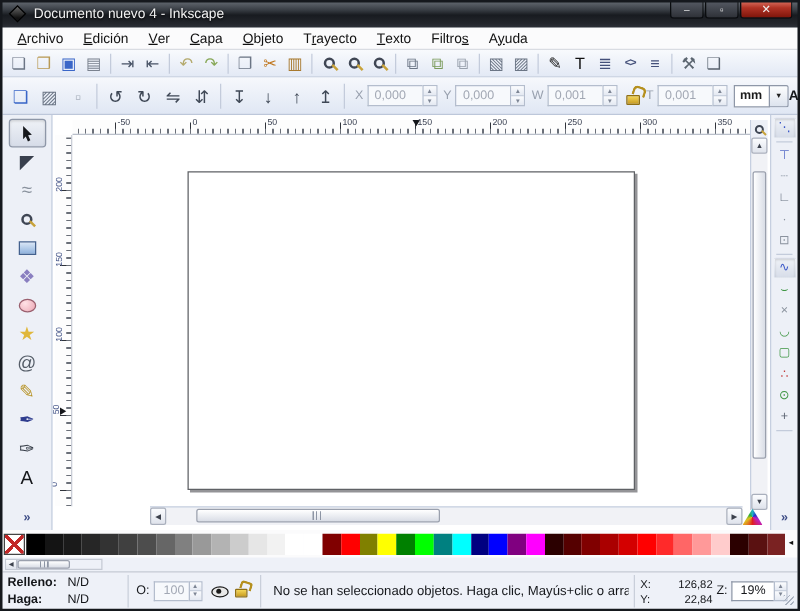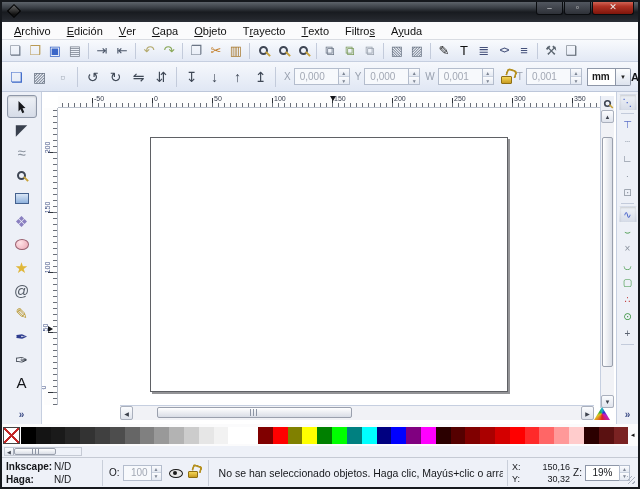--- a/index.html
+++ b/index.html
@@ -170,20 +170,21 @@
   .grip{position:absolute;right:3px;bottom:3px;width:8px;height:8px;
     background:repeating-linear-gradient(135deg,#aab2c0 0 1px,transparent 1px 3px);}
 </style>
 </head>
 <body>
 
 <div class="window">
 
   <div class="titlebar">
     <span class="appicon"></span>
+    <span class="title">Documento nuevo 4 - Inkscape</span>
     <div class="winbtns">
       <div class="wbtn min">–</div>
       <div class="wbtn max">▫</div>
       <div class="wbtn close">✕</div>
     </div>
   </div>
 
   <div class="menubar" id="menubar">
       <div class="menu-item"><u>A</u>rchivo</div>
       <div class="menu-item"><u>E</u>dición</div>
@@ -553,21 +554,21 @@
   <div class="palscroll">
     <span class="pa">◀</span>
     <span class="palthumb">
         <span class="gripln" style="width:7px;height:5px;"></span>
       </span>
   </div>
 
   <div class="statusbar">
     <div class="fs-block">
       <div class="fs-row">
-          <span class="lbl">Inkscape:</span>
+          <span class="lbl">Relleno:</span>
           <span>N/D</span>
         </div>
       <div class="fs-row">
           <span class="lbl">Haga:</span>
           <span>N/D</span>
         </div>
     </div>
     <span class="ssep"></span>
     <div class="opac">
       <span class="olbl">O:</span>
@@ -578,25 +579,25 @@
         </span>
     </div>
     <span class="eye"></span>
     <span class="slock"></span>
     <span class="ssep"></span>
     <div class="statusmsg">No se han seleccionado objetos. Haga clic, Mayús+clic o arrastr</div>
     <span class="ssep"></span>
     <div class="coords">
       <div class="crow">
           <span>X:</span>
-          <span>150,16</span>
+          <span>126,82</span>
         </div>
       <div class="crow">
           <span>Y:</span>
-          <span>30,32</span>
+          <span>22,84</span>
         </div>
     </div>
     <div class="zoomctl">
       <span class="zlbl">Z:</span>
       <span class="zbox">19%</span>
       <span class="spin small">
           <span>▲</span>
           <span>▼</span>
         </span>
     </div>

